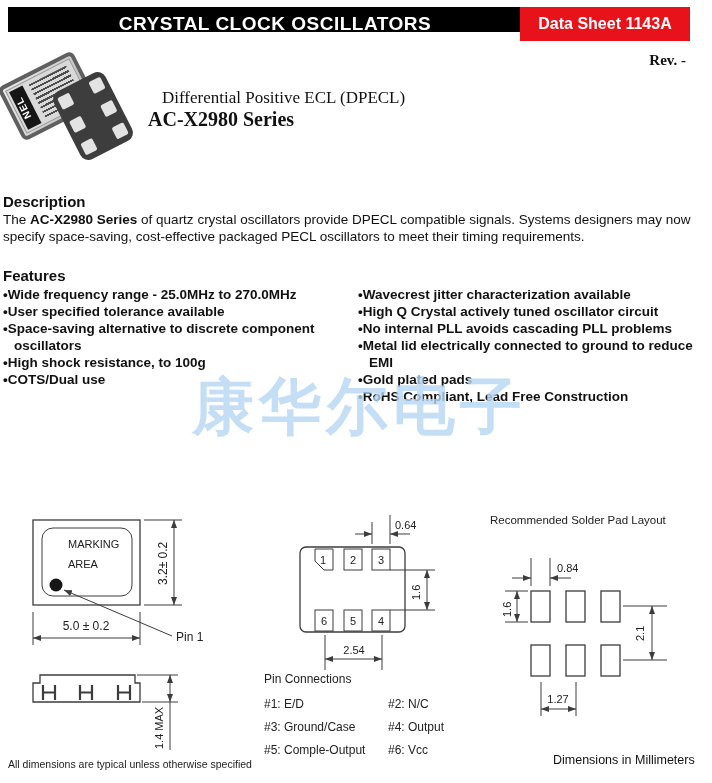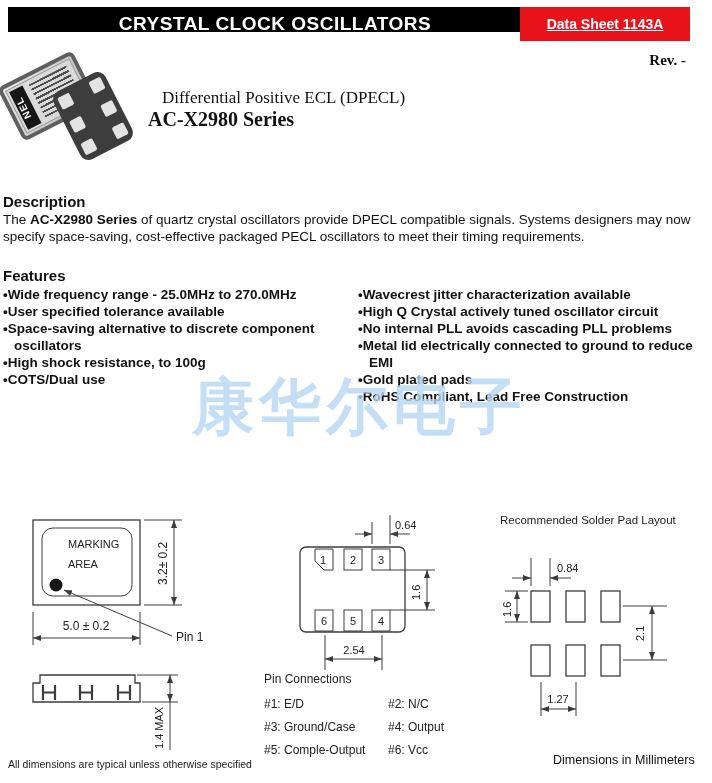--- a/index.html
+++ b/index.html
@@ -8,22 +8,22 @@
     font-family:"Liberation Sans", sans-serif; color:#111; overflow:hidden;
   }
   
   .titlebar {
     position:absolute; left:8px; top:7px; width:534px; height:25px;
     background:#000; color:#fff; font-size:19px; font-weight:bold;
     letter-spacing:.5px; text-align:center; line-height:34px;
   }
   .badge {
     position:absolute; left:520px; top:7px; width:170px; height:34px;
-    background:#e8121a; color:#fff; font-size:14px; font-weight:bold;
-    text-align:center; line-height:34px;text-decoration:underline;
+    background:#e8121a; color:#fff; font-size:16px; font-weight:bold;
+    text-align:center; line-height:34px;
   }
   .rev {
     position:absolute; right:26px; top:52px; font-family:"Liberation Serif", serif;
     font-weight:bold; font-size:15px; color:#111;
   }
   
   .chips { position:absolute; left:2px; top:56px; width:140px; height:96px; }
   .chip-top {
     position:absolute; left:4px; top:10px; width:76px; height:52px;
     background:linear-gradient(135deg,#ececec,#b5b5b5);
@@ -72,21 +72,21 @@
   
   svg { position:absolute; overflow:visible; }
   .svg-outline { left:20px; top:512px; }
   .svg-side { left:20px; top:670px; }
   .svg-pins { left:278px; top:508px; }
   .svg-solder { left:490px; top:508px; }
   .d-line { stroke:#3c3c3c; stroke-width:1.3; fill:none; }
   .d-thin { stroke:#3c3c3c; stroke-width:1; fill:none; }
   .d-text { font-family:"Liberation Sans", sans-serif; font-size:11px; fill:#222; }
   .d-text12 { font-family:"Liberation Sans", sans-serif; font-size:12px; fill:#222; }
-  .solder-title { position:absolute; left:500px; top:514px; font-size:11.5px; color:#222; }
+  .solder-title { position:absolute; left:490px; top:514px; font-size:11.5px; color:#222; }
   
   .pin-conn { position:absolute; left:264px; top:672px; width:215px; font-size:12px; color:#222; }
   .pc-head { line-height:15px; margin-bottom:6px; }
   .pc-row { display:flex; line-height:23px; }
   .pc-row span:first-child { width:124px; }
   
   .foot-left { position:absolute; left:8px; top:758px; font-size:10.5px; color:#222; }
   .foot-right { position:absolute; left:553px; top:753px; font-size:12.5px; color:#111; }
 </style>
 </head>

